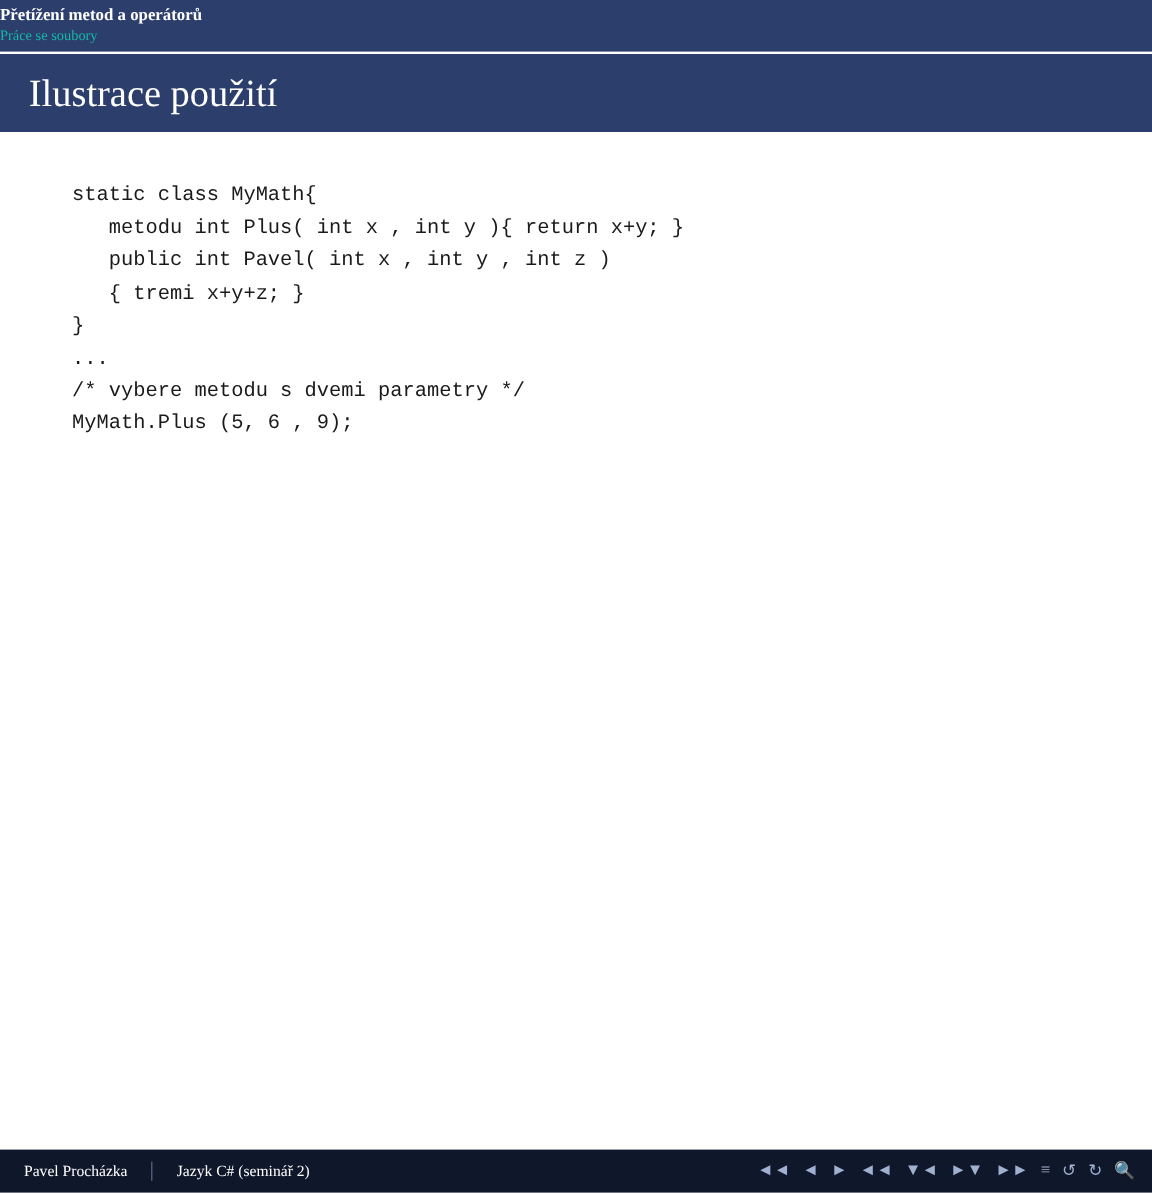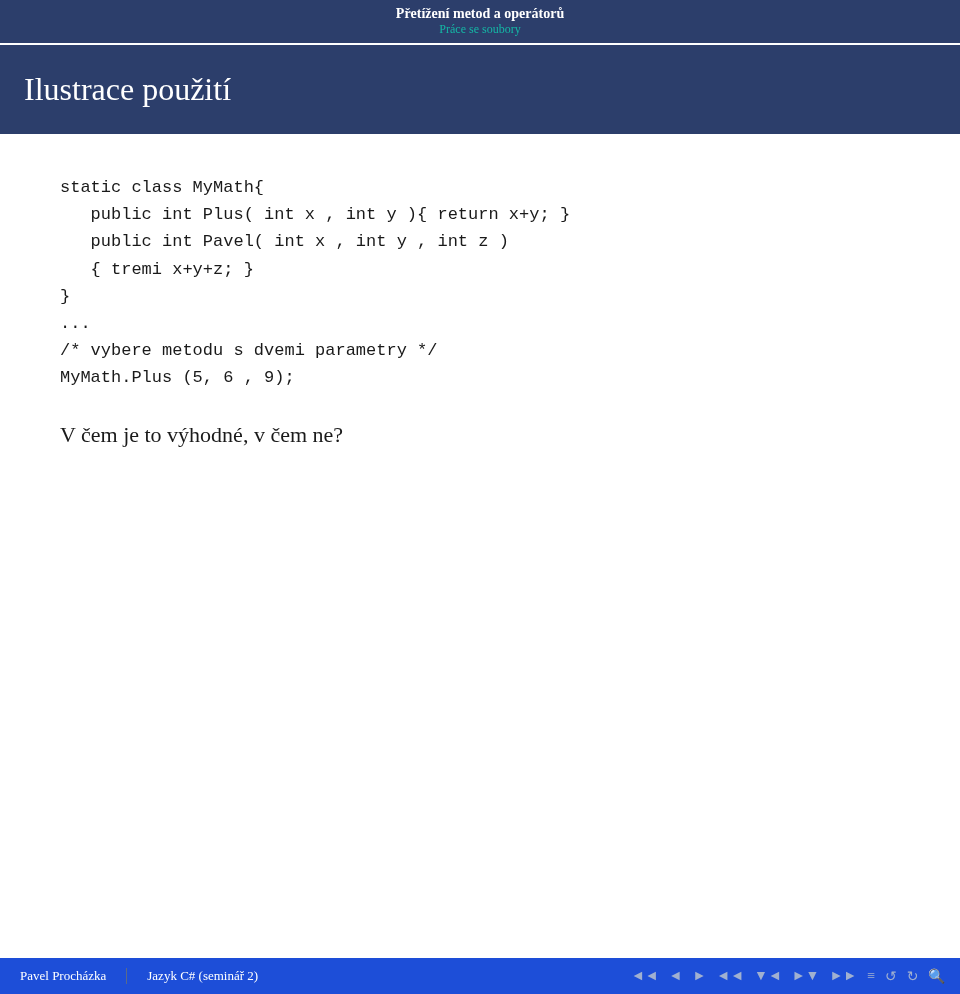--- a/index.html
+++ b/index.html
@@ -15,41 +15,40 @@
       font-family: Georgia, 'Times New Roman', serif;
       overflow: hidden;
       position: relative;
     }
 
     
     .top-header {
       background: #2c3e6b;
       width: 100%;
       padding: 6px 0;
-      text-align: center;
     }
 
     .top-header .title-main {
       color: #ffffff;
       font-size: 14px;
       font-weight: bold;
       display: block;
     }
 
     .top-header .title-sub {
       color: #14b8a6;
       font-size: 12px;
       display: block;
     }
 
     
     .title-bar {
       background: #2c3e6b;
       width: 100%;
-      padding: 26px 24px;
+      padding: 14px 24px;
       margin-top: 2px;
     }
 
     .title-bar h1 {
       color: #ffffff;
       font-size: 32px;
       font-weight: normal;
       font-family: Georgia, serif;
     }
 
@@ -80,21 +79,21 @@
       font-family: Georgia, serif;
       margin-top: 30px;
     }
 
     
     .bottom-bar {
       position: absolute;
       bottom: 0;
       left: 0;
       width: 100%;
-      background: #1d4ed8;
+      background: #0f172a;
       display: flex;
       align-items: center;
       height: 36px;
     }
 
     .bottom-bar .author {
       color: #ffffff;
       font-size: 13px;
       padding: 0 20px;
       border-right: 1px solid #5a6a8a;
@@ -132,30 +131,29 @@
 </div>
 
 <div class="title-bar">
   <h1>Ilustrace použití</h1>
 </div>
 
 <div class="main-content">
   <div class="code-block">
 
   <span class="code-line">static class MyMath{</span>
-      <span class="code-line">   public int Plus( int x , int y ){ return x+y; }</span>
+      <span class="code-line">   metodu int Plus( int x , int y ){ return x+y; }</span>
       <span class="code-line">   public int Pavel( int x , int y , int z )</span>
       <span class="code-line">   { tremi x+y+z; }</span>
       <span class="code-line">}</span>
       <span class="code-line">...</span>
       <span class="code-line">/* vybere metodu s dvemi parametry */</span>
       <span class="code-line">MyMath.Plus (5, 6 , 9);</span>
     </div>
 
-  <div class="question-text">V čem je to výhodné, v čem ne?</div>
 </div>
 
 <div class="bottom-bar">
   <span class="author">Pavel Procházka</span>
   <span class="course">Jazyk C# (seminář 2)</span>
   <div class="nav-icons">
     <span class="nav-icon">◄◄</span>
     <span class="nav-icon">◄</span>
     <span class="nav-icon">►</span>
     <span class="nav-icon">◄◄</span>

